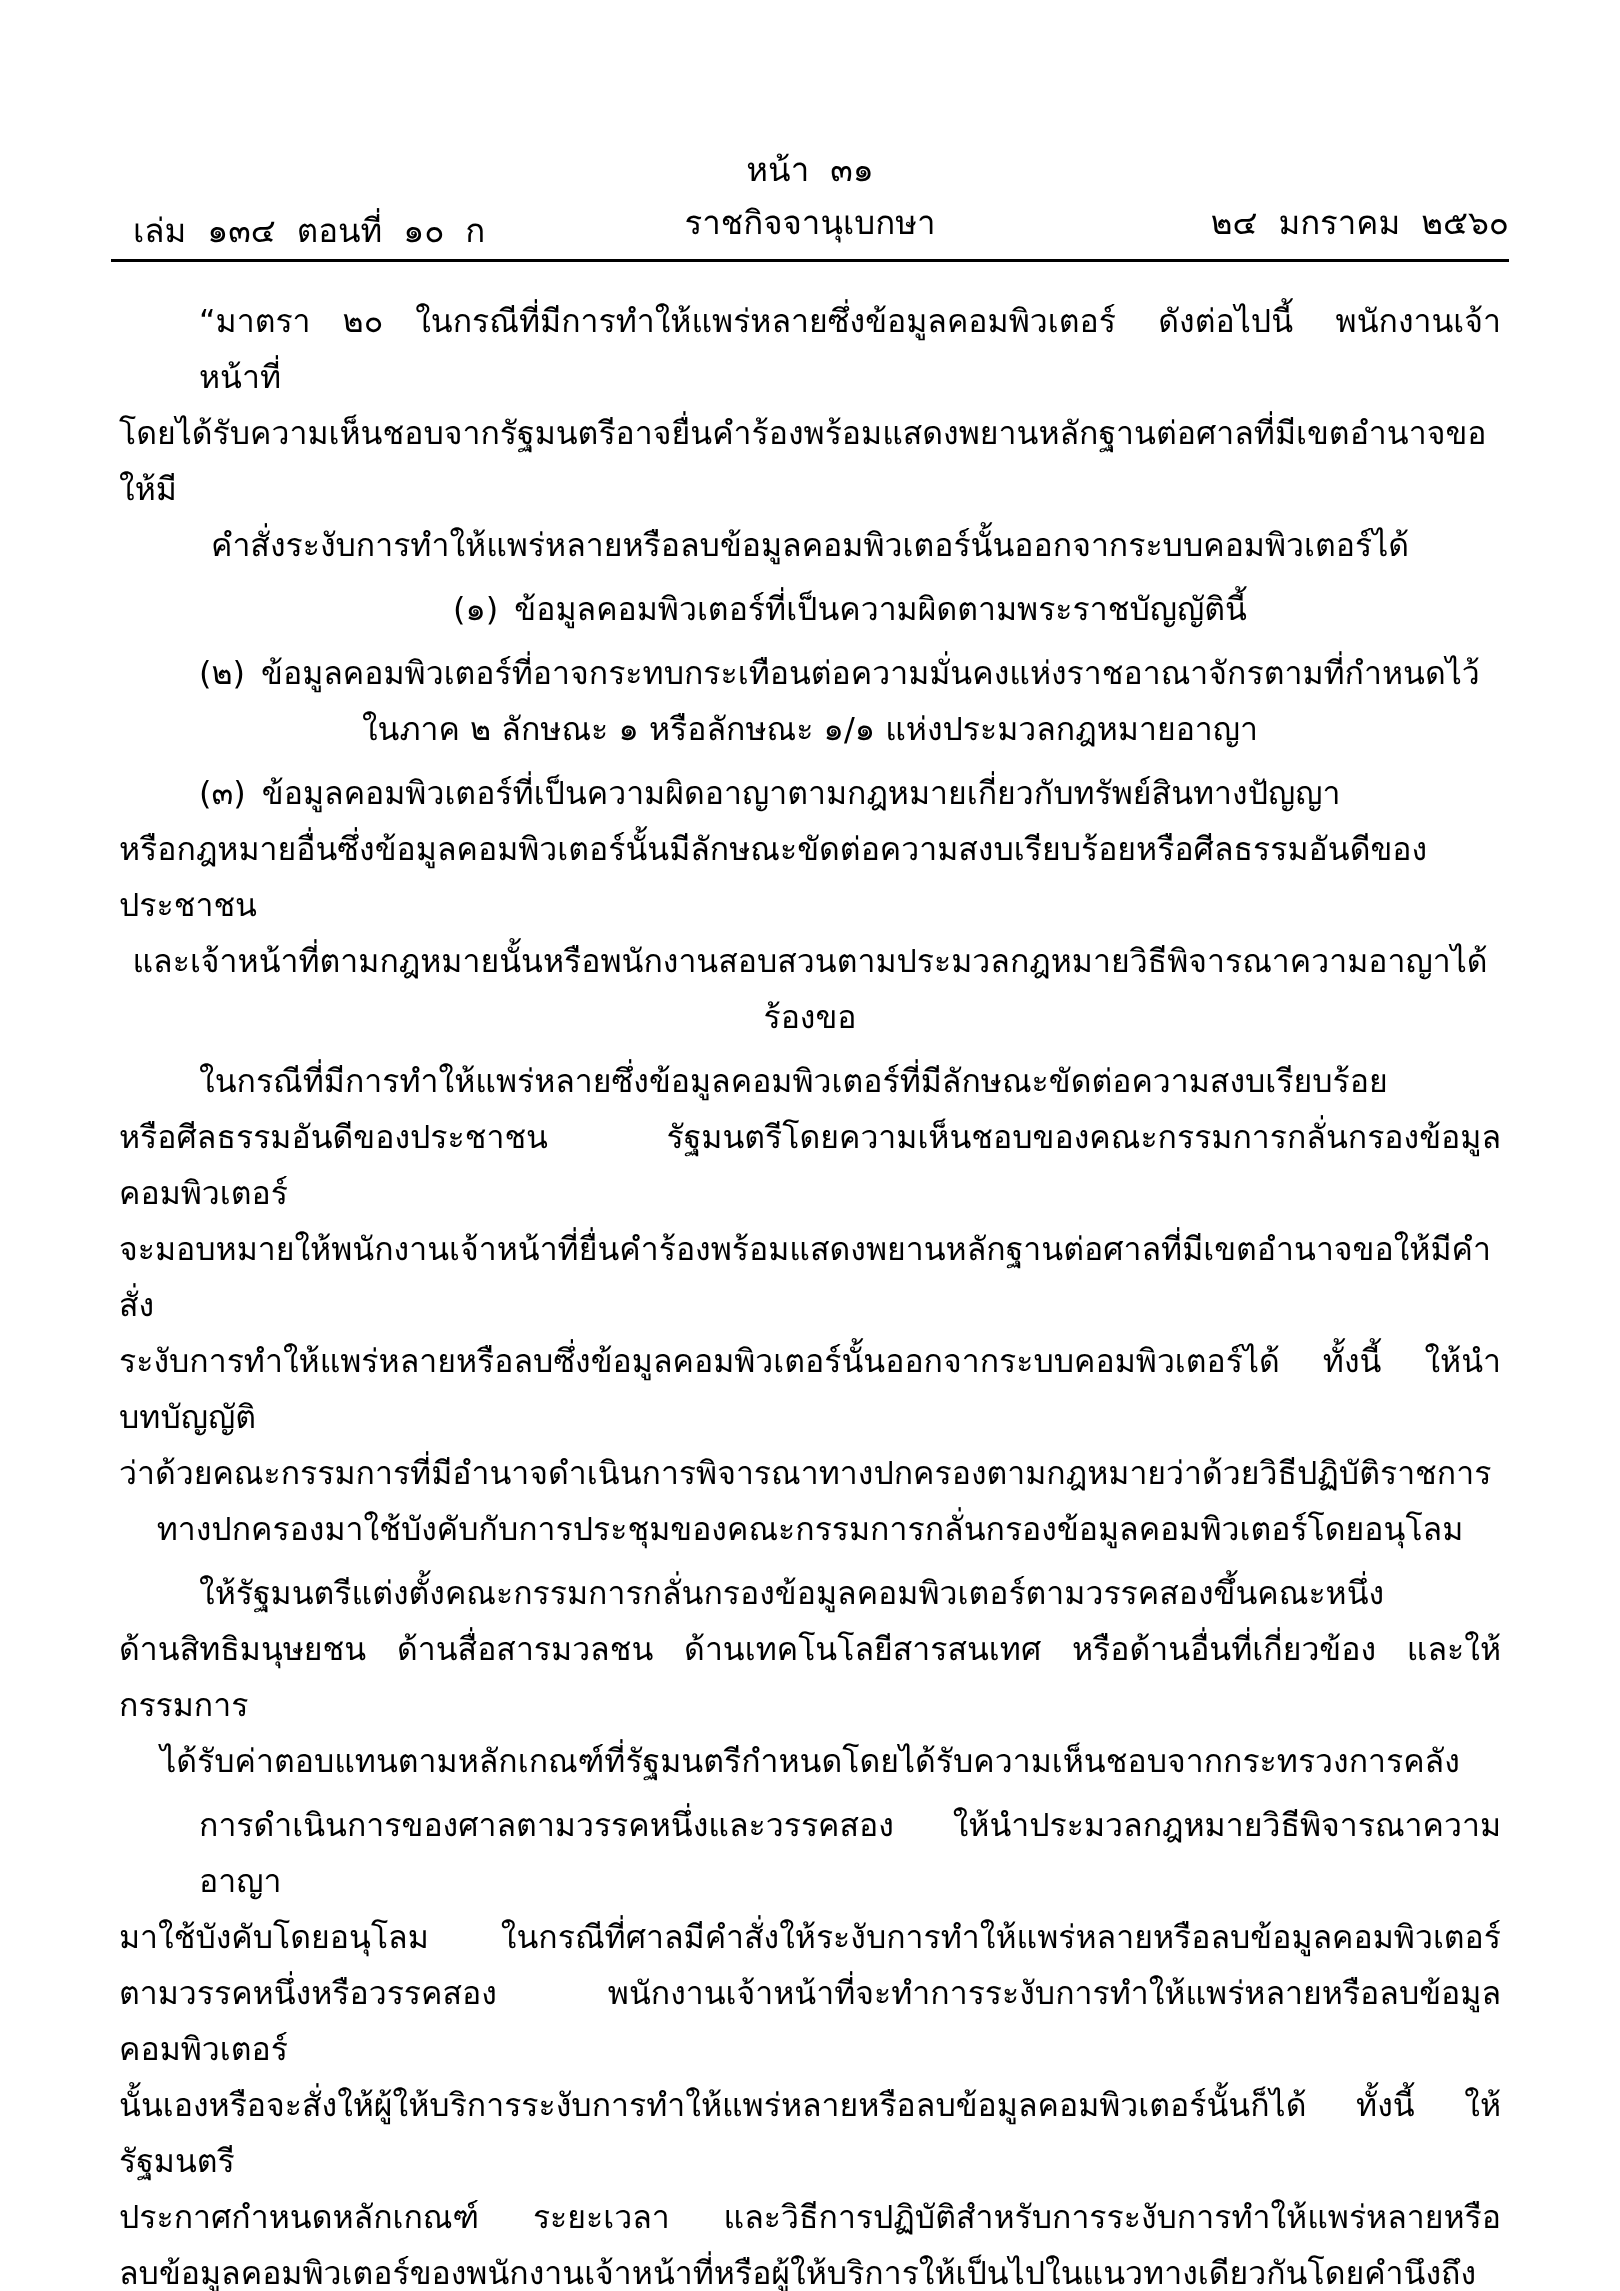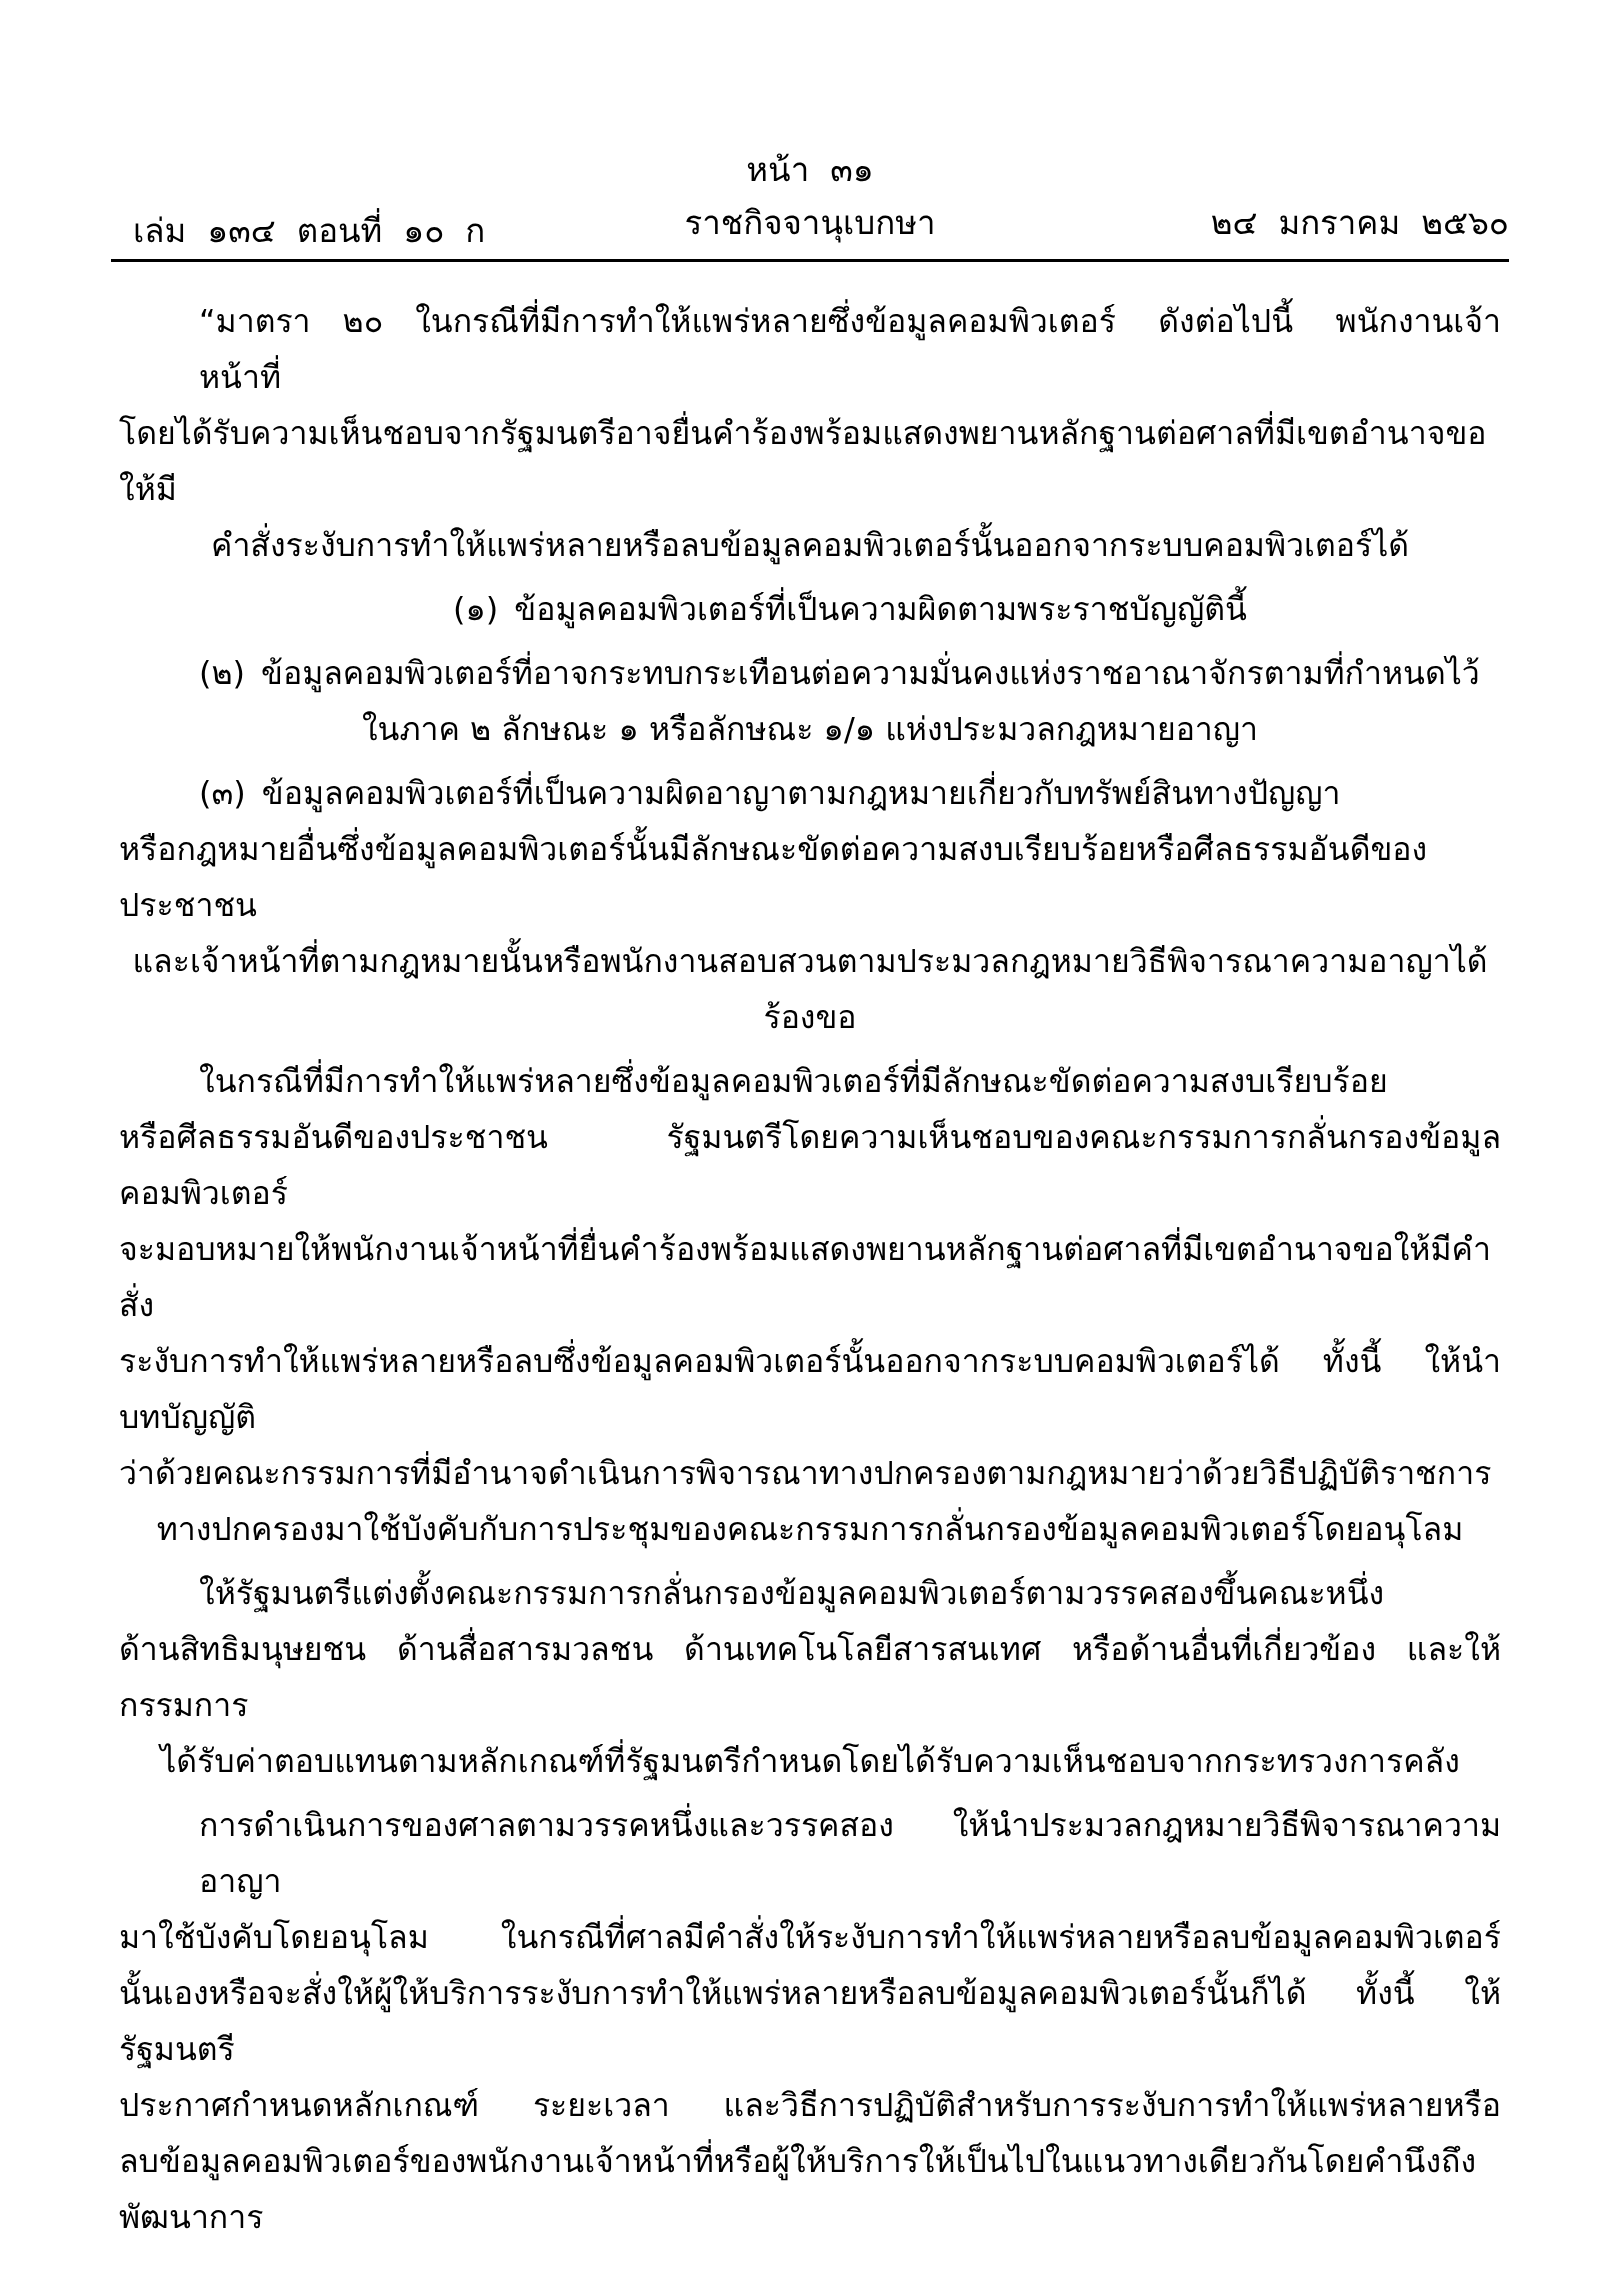--- a/index.html
+++ b/index.html
@@ -118,20 +118,21 @@
         <div class="line">ทางปกครองมาใช้บังคับกับการประชุมของคณะกรรมการกลั่นกรองข้อมูลคอมพิวเตอร์โดยอนุโลม</div>
       </div>
       <div class="para">
         <div class="line first justified">ให้รัฐมนตรีแต่งตั้งคณะกรรมการกลั่นกรองข้อมูลคอมพิวเตอร์ตามวรรคสองขึ้นคณะหนึ่ง</div>
         <div class="line justified">ด้านสิทธิมนุษยชน ด้านสื่อสารมวลชน ด้านเทคโนโลยีสารสนเทศ หรือด้านอื่นที่เกี่ยวข้อง และให้กรรมการ</div>
         <div class="line">ได้รับค่าตอบแทนตามหลักเกณฑ์ที่รัฐมนตรีกำหนดโดยได้รับความเห็นชอบจากกระทรวงการคลัง</div>
       </div>
       <div class="para">
         <div class="line first justified">การดำเนินการของศาลตามวรรคหนึ่งและวรรคสอง ให้นำประมวลกฎหมายวิธีพิจารณาความอาญา</div>
         <div class="line justified">มาใช้บังคับโดยอนุโลม ในกรณีที่ศาลมีคำสั่งให้ระงับการทำให้แพร่หลายหรือลบข้อมูลคอมพิวเตอร์</div>
+        <div class="line justified">ตามวรรคหนึ่งหรือวรรคสอง พนักงานเจ้าหน้าที่จะทำการระงับการทำให้แพร่หลายหรือลบข้อมูลคอมพิวเตอร์</div>
         <div class="line justified">นั้นเองหรือจะสั่งให้ผู้ให้บริการระงับการทำให้แพร่หลายหรือลบข้อมูลคอมพิวเตอร์นั้นก็ได้ ทั้งนี้ ให้รัฐมนตรี</div>
         <div class="line justified">ประกาศกำหนดหลักเกณฑ์ ระยะเวลา และวิธีการปฏิบัติสำหรับการระงับการทำให้แพร่หลายหรือ</div>
         <div class="line justified">ลบข้อมูลคอมพิวเตอร์ของพนักงานเจ้าหน้าที่หรือผู้ให้บริการให้เป็นไปในแนวทางเดียวกันโดยคำนึงถึงพัฒนาการ</div>
       </div>
     </div>
 
 </div>
 
 
 </body></html>

